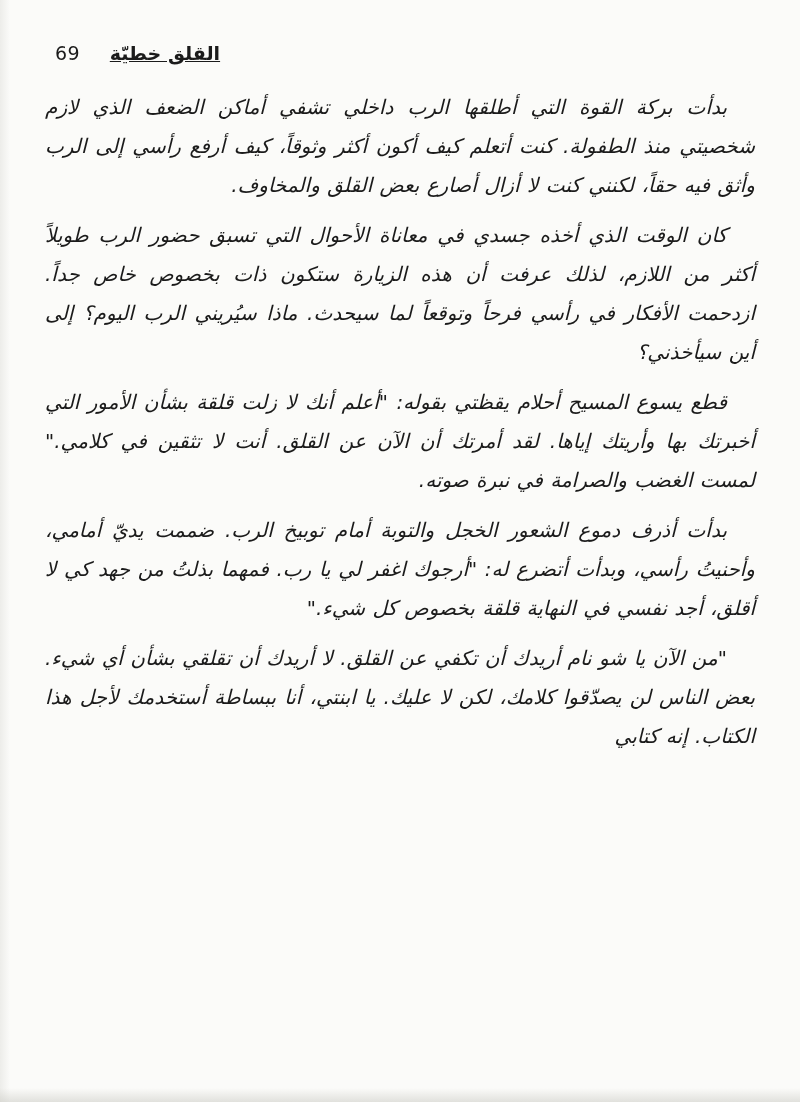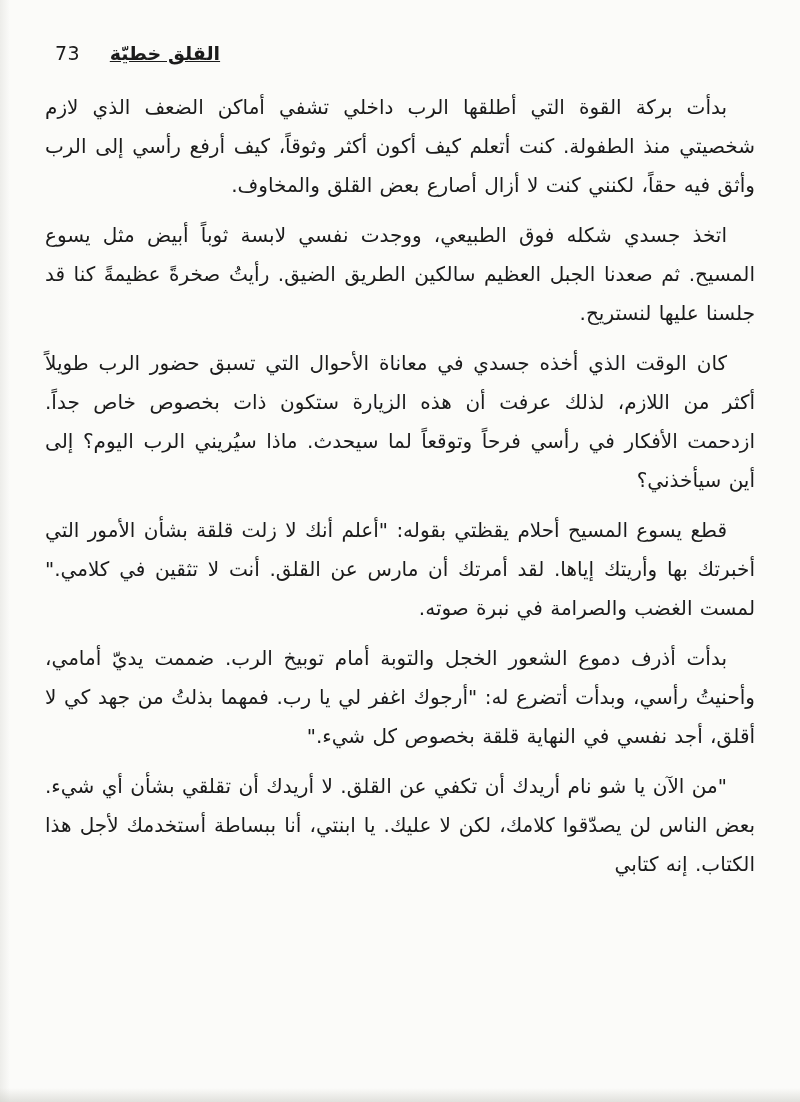--- a/index.html
+++ b/index.html
@@ -43,20 +43,21 @@
     direction: rtl;
   }
   .body-text p {
     margin: 0 0 11px 0;
     font-size: 20px;
     line-height: 39px;
     text-align: justify;
     text-align-last: right;
     text-indent: 28px;
     word-spacing: 1px;
+    font-style: italic;
   }
   
   .scan-bottom {
     position: absolute;
     left: 0; right: 0; bottom: 0;
     height: 14px;
     background: linear-gradient(to bottom, rgba(215,215,210,0), rgba(203,203,197,0.55));
     pointer-events: none;
   }
   
@@ -68,28 +69,27 @@
     pointer-events: none;
   }
 </style>
 </head>
 <body>
 
 <div class="page">
 
   <div class="running-header">
     <span class="chapter">القلق خطيّة</span>
-    <span class="pagenum">73</span>
+    <span class="pagenum">69</span>
   </div>
 
   <div class="body-text">
     <p>بدأت بركة القوة التي أطلقها الرب داخلي تشفي أماكن الضعف الذي لازم شخصيتي منذ الطفولة. كنت أتعلم كيف أكون أكثر وثوقاً، كيف أرفع رأسي إلى الرب وأثق فيه حقاً، لكنني كنت لا أزال أصارع بعض القلق والمخاوف.</p>
-    <p>اتخذ جسدي شكله فوق الطبيعي، ووجدت نفسي لابسة ثوباً أبيض مثل يسوع المسيح. ثم صعدنا الجبل العظيم سالكين الطريق الضيق. رأيتُ صخرةً عظيمةً كنا قد جلسنا عليها لنستريح.</p>
     <p>كان الوقت الذي أخذه جسدي في معاناة الأحوال التي تسبق حضور الرب طويلاً أكثر من اللازم، لذلك عرفت أن هذه الزيارة ستكون ذات بخصوص خاص جداً. ازدحمت الأفكار في رأسي فرحاً وتوقعاً لما سيحدث. ماذا سيُريني الرب اليوم؟ إلى أين سيأخذني؟</p>
-    <p>قطع يسوع المسيح أحلام يقظتي بقوله: "أعلم أنك لا زلت قلقة بشأن الأمور التي أخبرتك بها وأريتك إياها. لقد أمرتك أن مارس عن القلق. أنت لا تثقين في كلامي." لمست الغضب والصرامة في نبرة صوته.</p>
+    <p>قطع يسوع المسيح أحلام يقظتي بقوله: "أعلم أنك لا زلت قلقة بشأن الأمور التي أخبرتك بها وأريتك إياها. لقد أمرتك أن الآن عن القلق. أنت لا تثقين في كلامي." لمست الغضب والصرامة في نبرة صوته.</p>
     <p>بدأت أذرف دموع الشعور الخجل والتوبة أمام توبيخ الرب. ضممت يديّ أمامي، وأحنيتُ رأسي، وبدأت أتضرع له: "أرجوك اغفر لي يا رب. فمهما بذلتُ من جهد كي لا أقلق، أجد نفسي في النهاية قلقة بخصوص كل شيء."</p>
     <p>"من الآن يا شو نام أريدك أن تكفي عن القلق. لا أريدك أن تقلقي بشأن أي شيء. بعض الناس لن يصدّقوا كلامك، لكن لا عليك. يا ابنتي، أنا ببساطة أستخدمك لأجل هذا الكتاب. إنه كتابي</p>
   </div>
 
   <div class="scan-left"></div>
   <div class="scan-bottom"></div>
 
 </div>
 
 </body></html>

